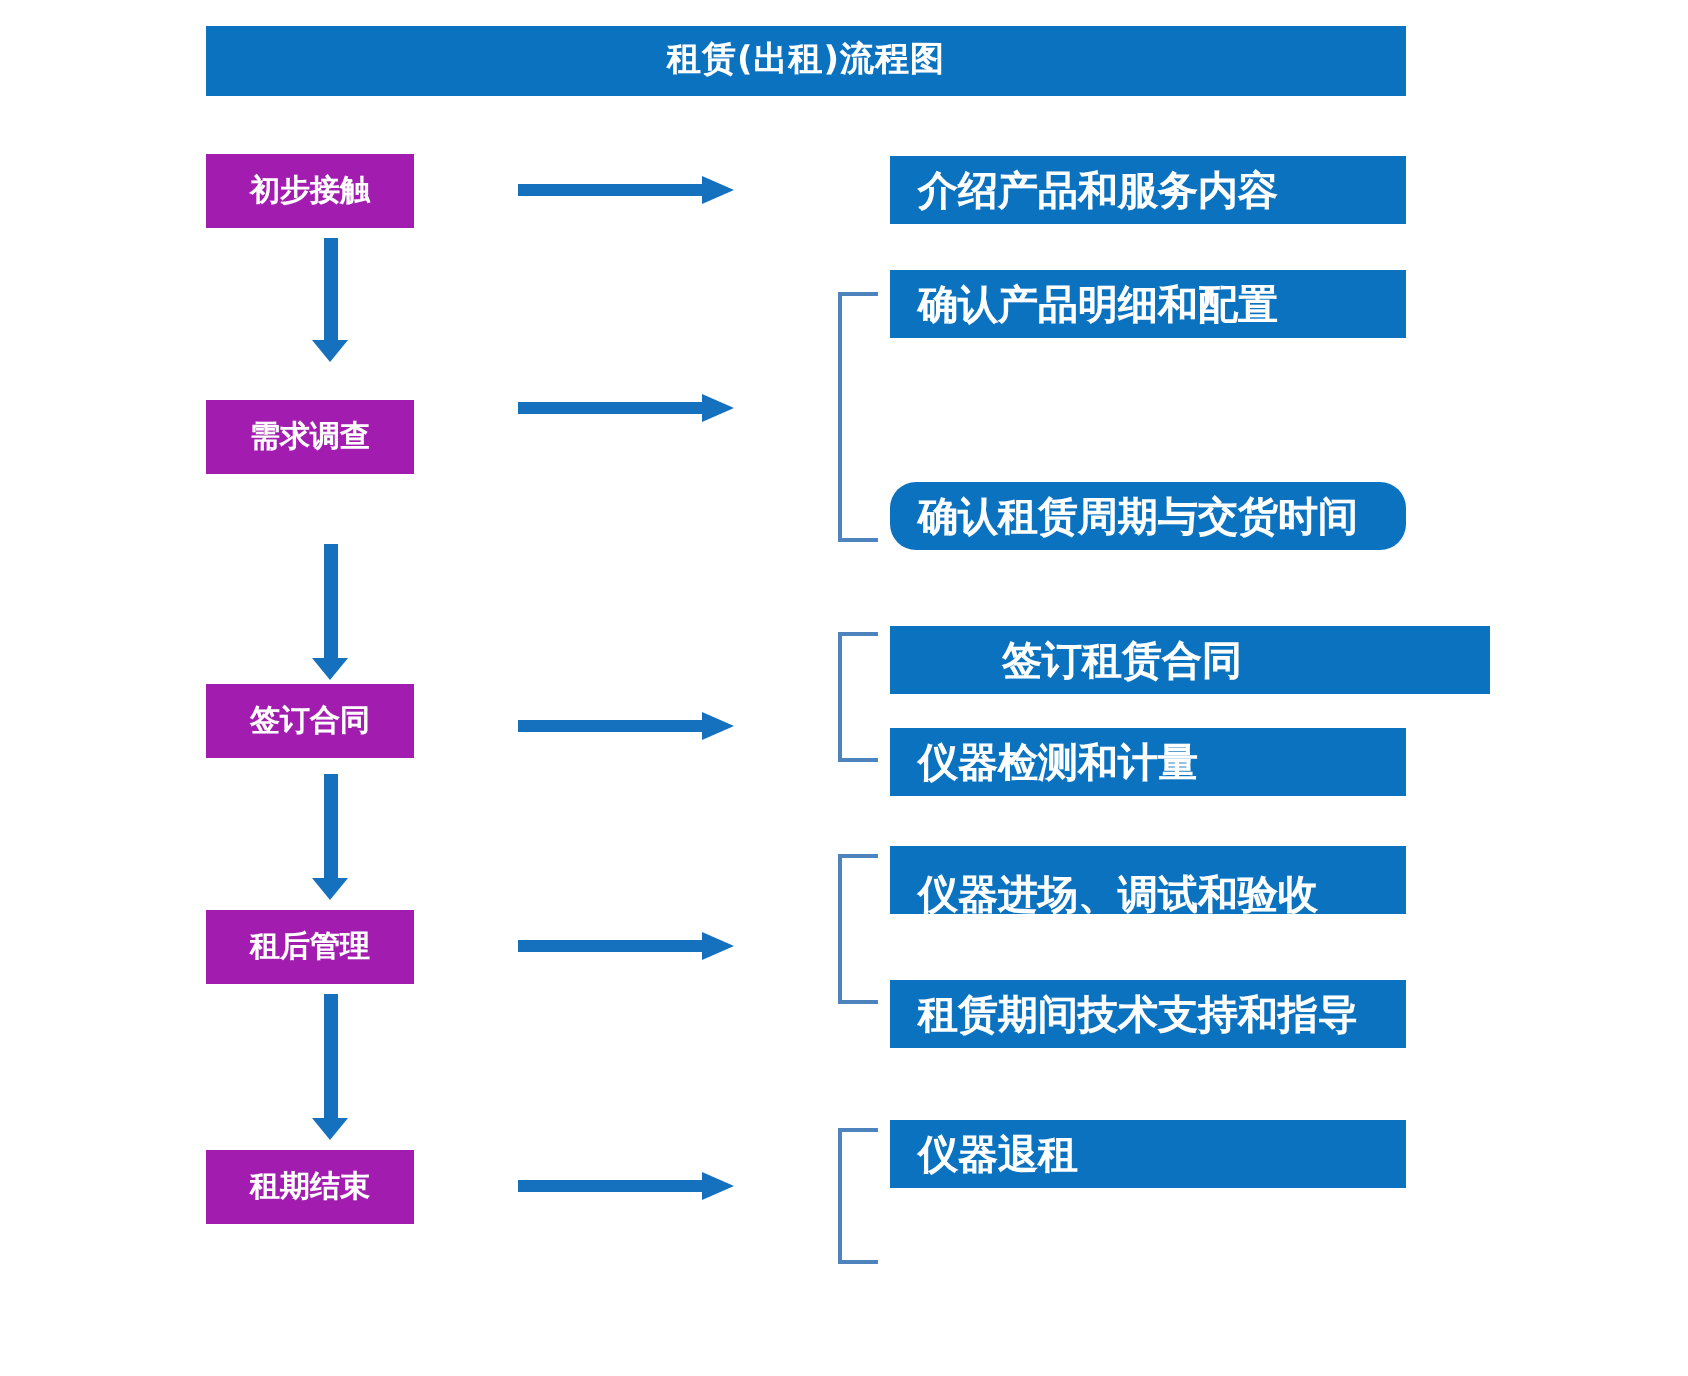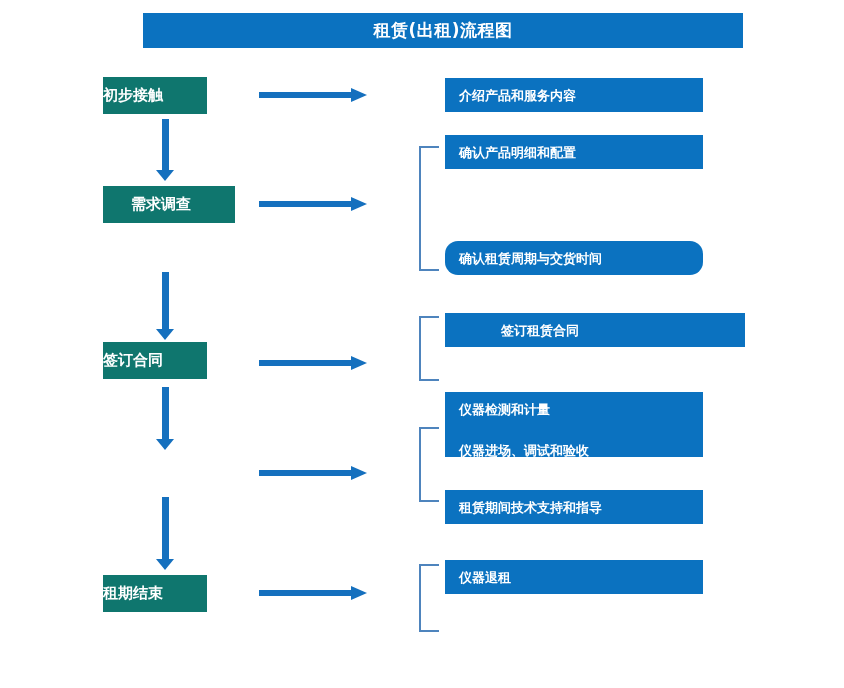--- a/index.html
+++ b/index.html
@@ -23,39 +23,39 @@
   .title-bar {
     position: absolute;
     left: 103px;
     top: 13px;
     width: 600px;
     height: 35px;
     background: #0b72c0;
     display: flex;
     align-items: center;
     justify-content: center;
-    margin-left: 40px;
   }
   .title-bar .title-text {
     color: #ffffff;
     font-size: 17px;
     font-weight: bold;
     letter-spacing: 0.5px;
     line-height: 1;
   }
 
   
   .stage-box {
     position: absolute;
     left: 103px;
     width: 104px;
     height: 37px;
-    background: #0f766e;
+    background: #a21caf;
     display: flex;
     align-items: center;
+    justify-content: center;
   }
   .stage-box .stage-label {
     color: #ffffff;
     font-size: 15px;
     font-weight: bold;
     line-height: 1;
     white-space: nowrap;
   }
 
   
@@ -63,21 +63,21 @@
     position: absolute;
     left: 445px;
     width: 258px;
     height: 34px;
     background: #0b72c0;
     display: flex;
     align-items: center;
   }
   .detail-box .detail-label {
     color: #ffffff;
-    font-size: 13px;
+    font-size: 20px;
     font-weight: bold;
     line-height: 1;
     padding-left: 14px;
     white-space: nowrap;
   }
 
   
   .v-arrow {
     position: absolute;
     left: 156px;
@@ -142,25 +142,28 @@
 
 <div id="canvas">
 
   <div class="title-bar">
     <span class="title-text">租赁(出租)流程图</span>
   </div>
 
   <div class="stage-box" style="top:77px;">
     <span class="stage-label">初步接触</span>
   </div>
-  <div class="stage-box" style="top:186px;padding-left:28px;">
+  <div class="stage-box" style="top:200px;">
     <span class="stage-label">需求调查</span>
   </div>
   <div class="stage-box" style="top:342px;">
     <span class="stage-label">签订合同</span>
+  </div>
+  <div class="stage-box" style="top:455px;">
+    <span class="stage-label">租后管理</span>
   </div>
   <div class="stage-box" style="top:575px;">
     <span class="stage-label">租期结束</span>
   </div>
 
   <div class="v-arrow" style="top:119px; height:62px;">
     <div class="v-shaft" style="height:51px;"></div>
     <div class="v-head" style="top:51px;"></div>
   </div>
   <div class="v-arrow" style="top:272px; height:68px;">
@@ -207,21 +210,21 @@
   </div>
   <div class="detail-box" style="top:135px;">
     <span class="detail-label">确认产品明细和配置</span>
   </div>
   <div class="detail-box" style="top:241px;border-radius:13px;">
     <span class="detail-label">确认租赁周期与交货时间</span>
   </div>
   <div class="detail-box" style="top:313px;padding-left:42px;">
     <span class="detail-label">签订租赁合同</span>
   </div>
-  <div class="detail-box" style="top:364px;margin-top:28px;">
+  <div class="detail-box" style="top:364px;">
     <span class="detail-label">仪器检测和计量</span>
   </div>
   <div class="detail-box" style="top:423px;align-items:flex-end;">
     <span class="detail-label">仪器进场、调试和验收</span>
   </div>
   <div class="detail-box" style="top:490px;">
     <span class="detail-label">租赁期间技术支持和指导</span>
   </div>
   <div class="detail-box" style="top:560px;">
     <span class="detail-label">仪器退租</span>

